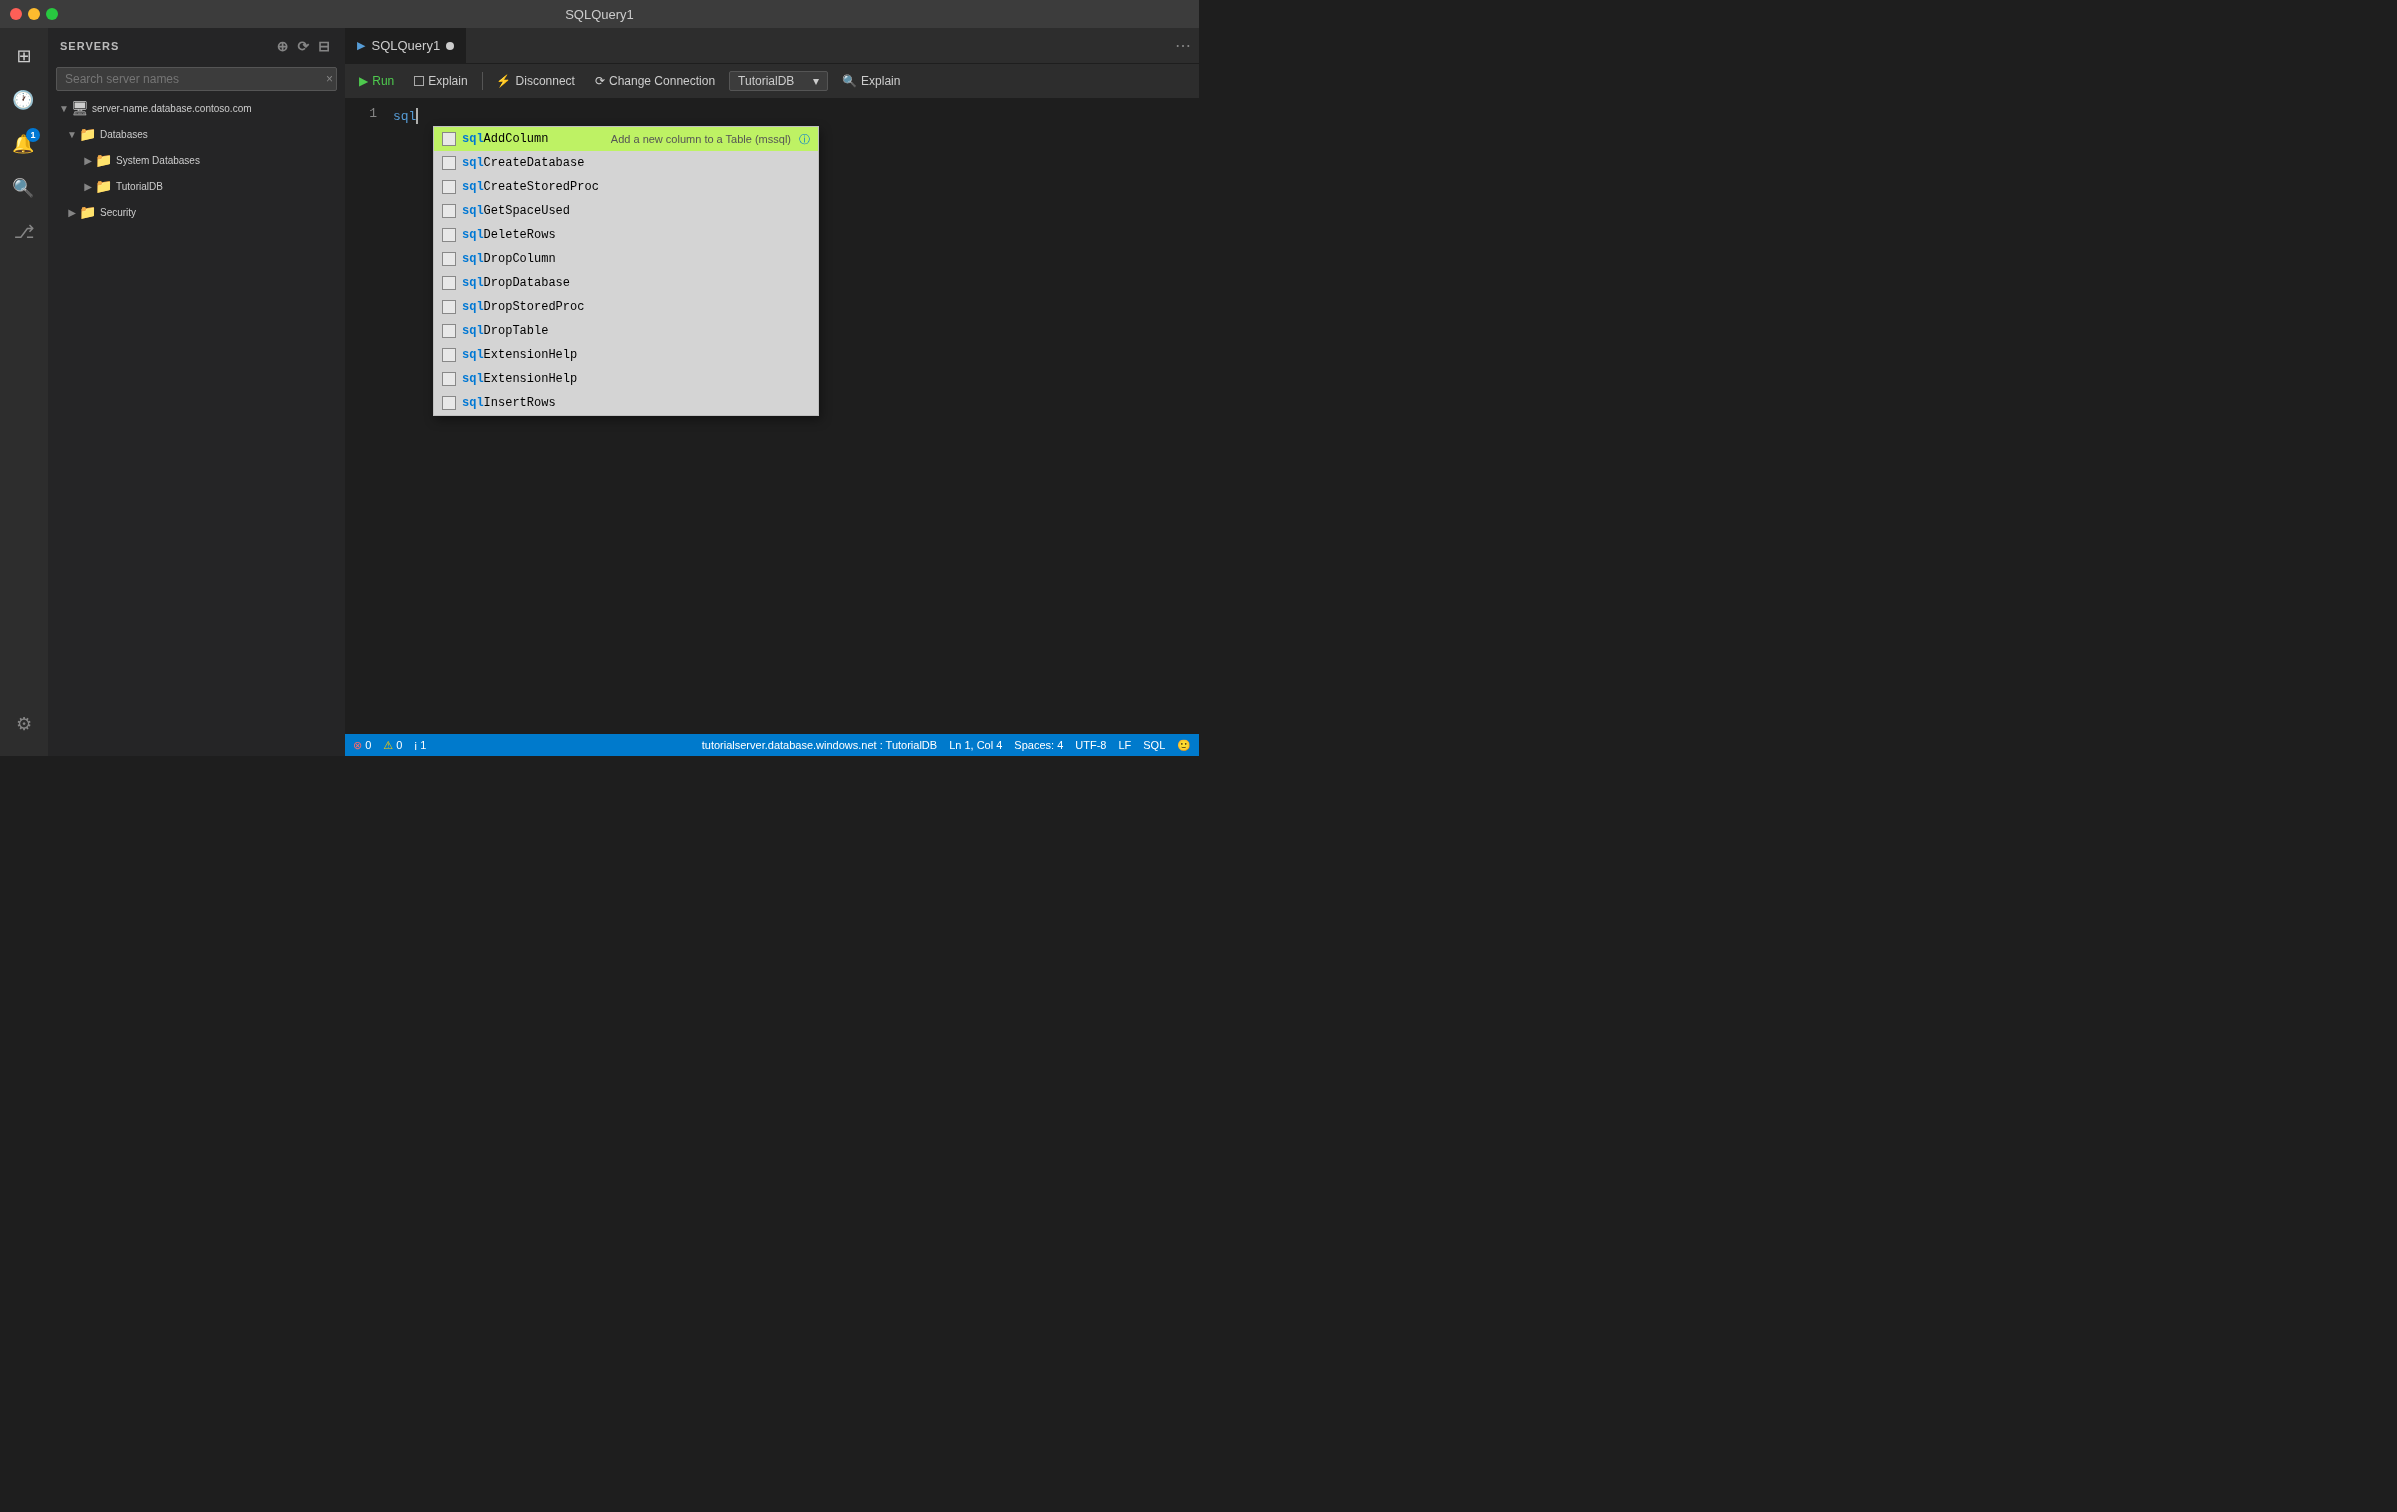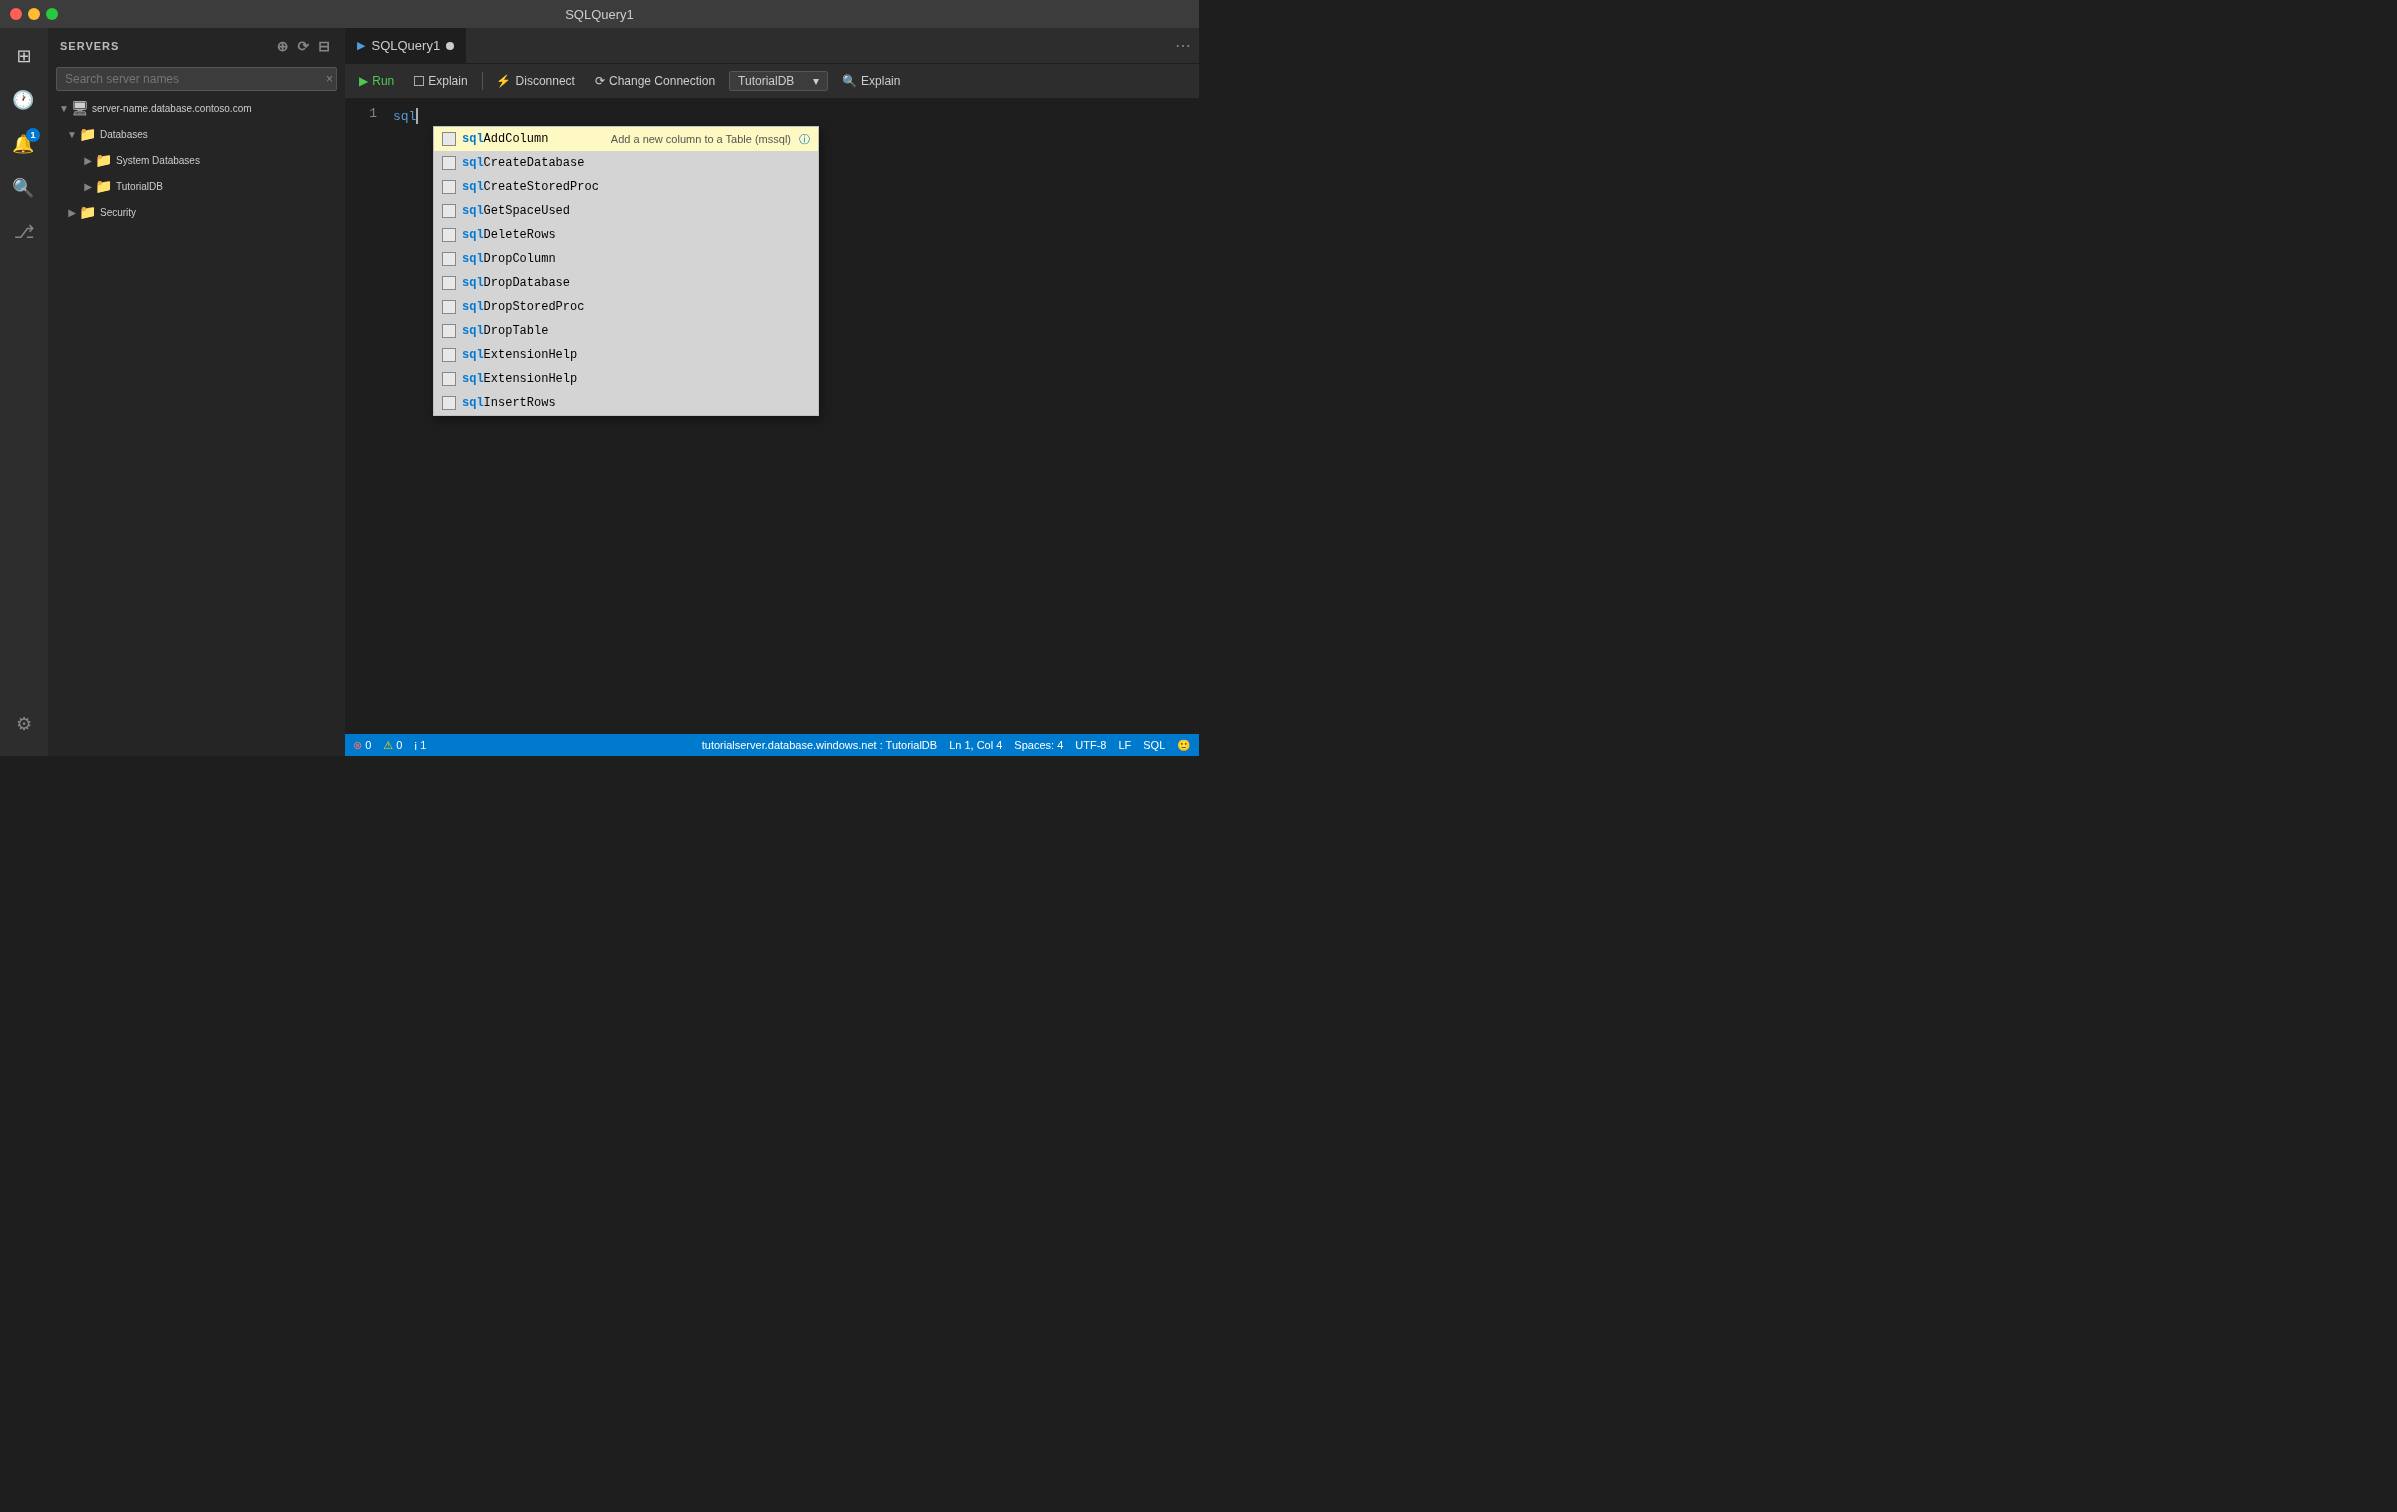--- a/index.html
+++ b/index.html
@@ -353,21 +353,21 @@
       display: flex;
       align-items: center;
       height: 24px;
       padding: 0 8px;
       font-size: 12px;
       font-family: 'Courier New', monospace;
       cursor: pointer;
       color: #000;
       gap: 6px;
     }
-    .ac-item.selected { background: #fef9c3; }
+    .ac-item.selected { background: #bef264; }
     .ac-item-icon {
       width: 14px;
       height: 14px;
       border: 1px solid #888;
       background: #e8e8e8;
       flex-shrink: 0;
       display: flex;
       align-items: center;
       justify-content: center;
       font-size: 8px;

